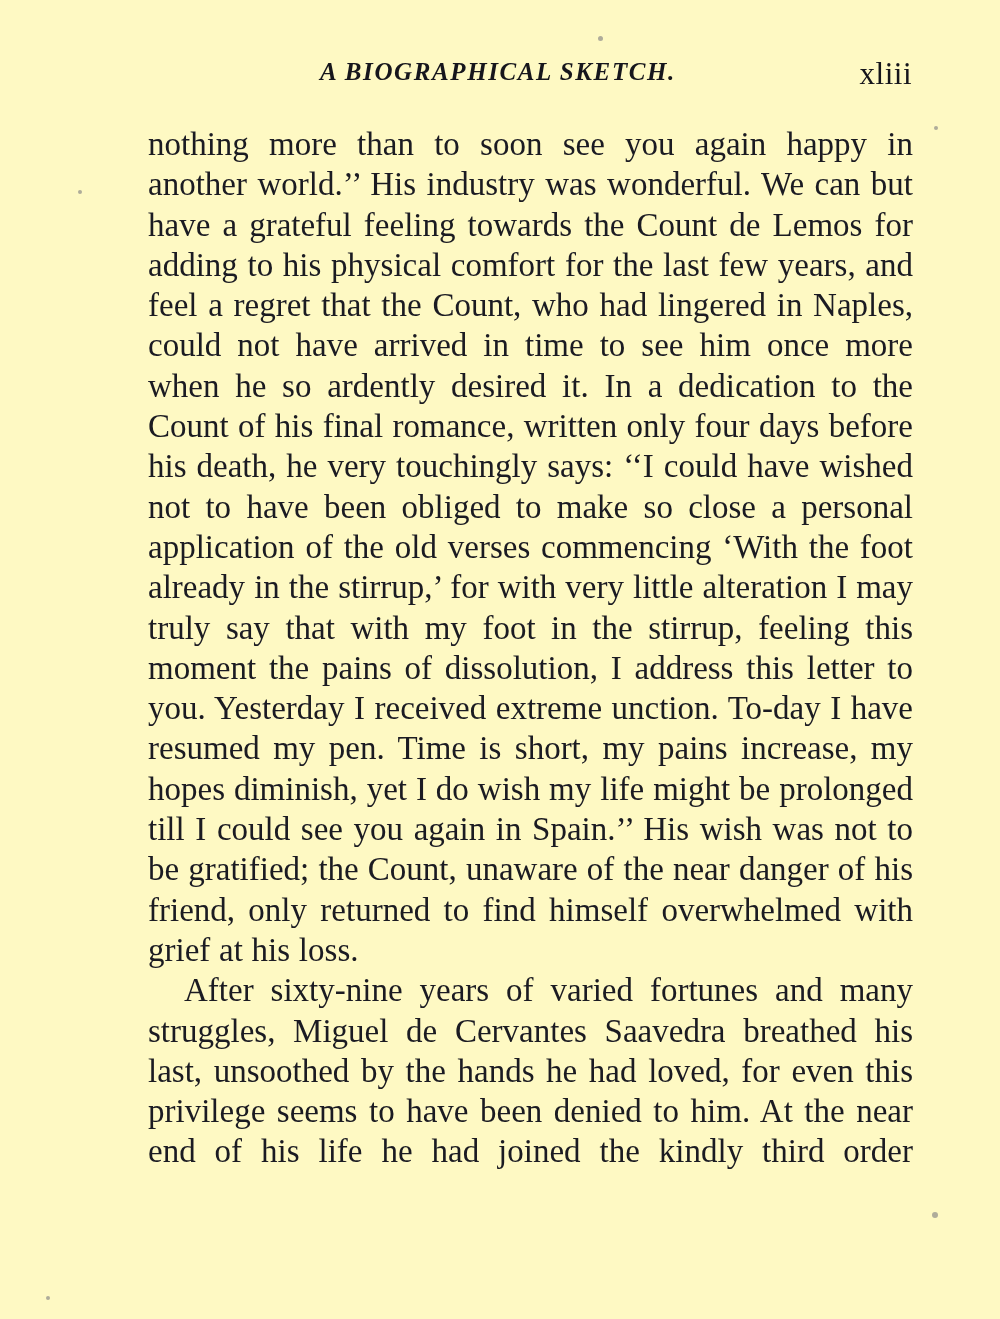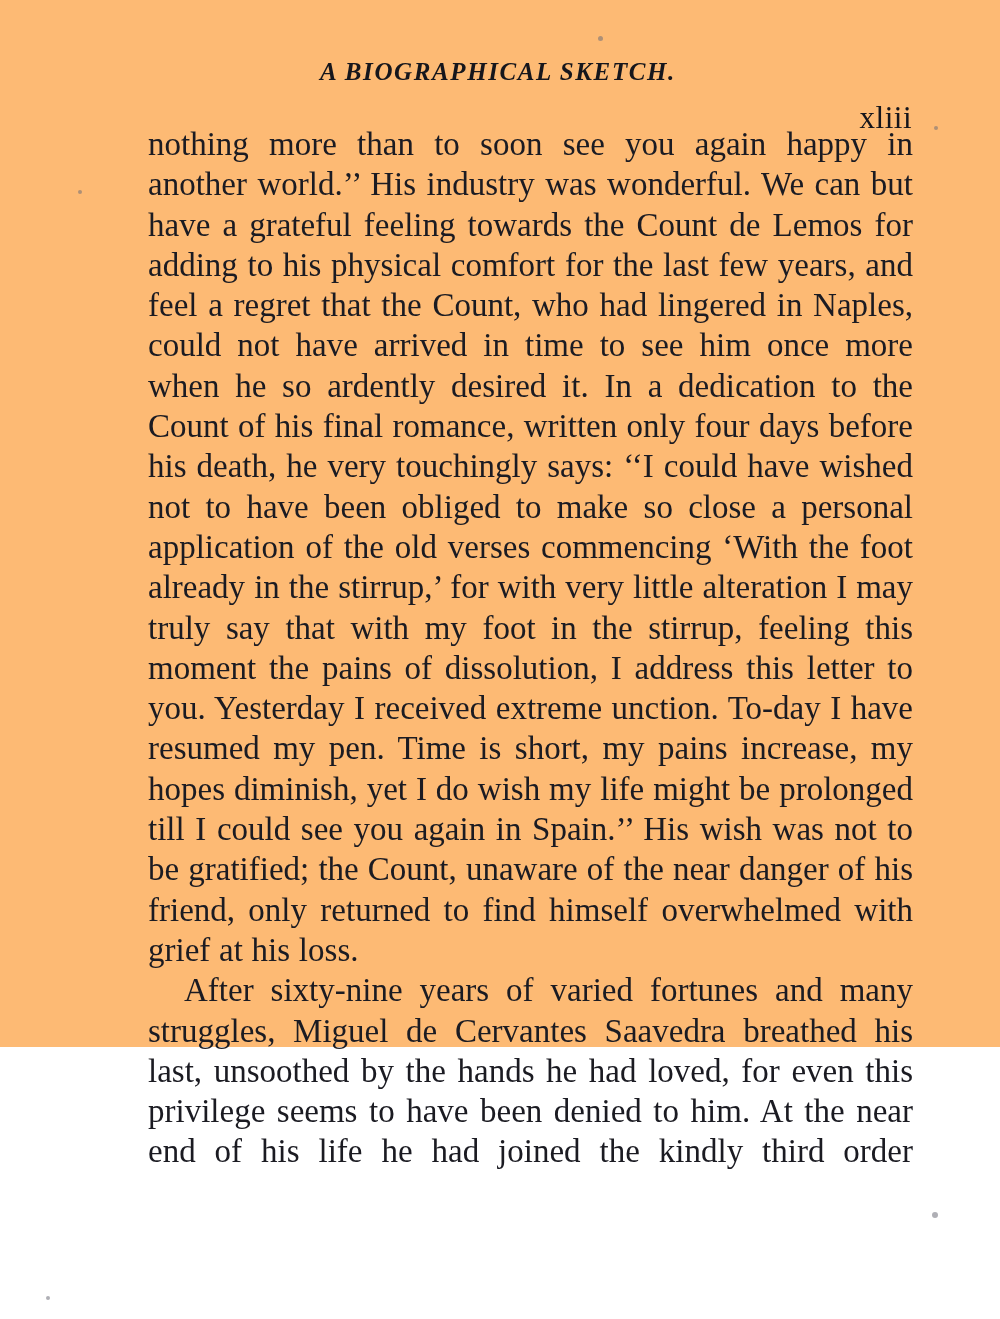--- a/index.html
+++ b/index.html
@@ -13,22 +13,22 @@
     position: relative;
     font-family: "Liberation Serif", serif;
     color: #1a1a22;
     overflow: hidden;
   }
   .page {
     position: absolute;
     left: 0;
     top: 0;
     width: 1000px;
-    height: 1047px;
-    background: #fdba74;
+    height: 1319px;
+    background: #fef9c3;
   }
   
   .header {
     position: absolute;
     left: 148px;
     top: 58px;
     width: 764px;
     height: 40px;
   }
   .header-title {
@@ -45,21 +45,20 @@
     white-space: nowrap;
   }
   .header-folio {
     position: absolute;
     right: 0;
     top: -2px;
     font-size: 31px;
     font-weight: 400;
     color: #15151b;
     letter-spacing: 0.5px;
-    margin-top: 44px;
   }
   
   .textblock {
     position: absolute;
     left: 148px;
     top: 124px;
     width: 765px;
   }
   p.para {
     margin: 0;

